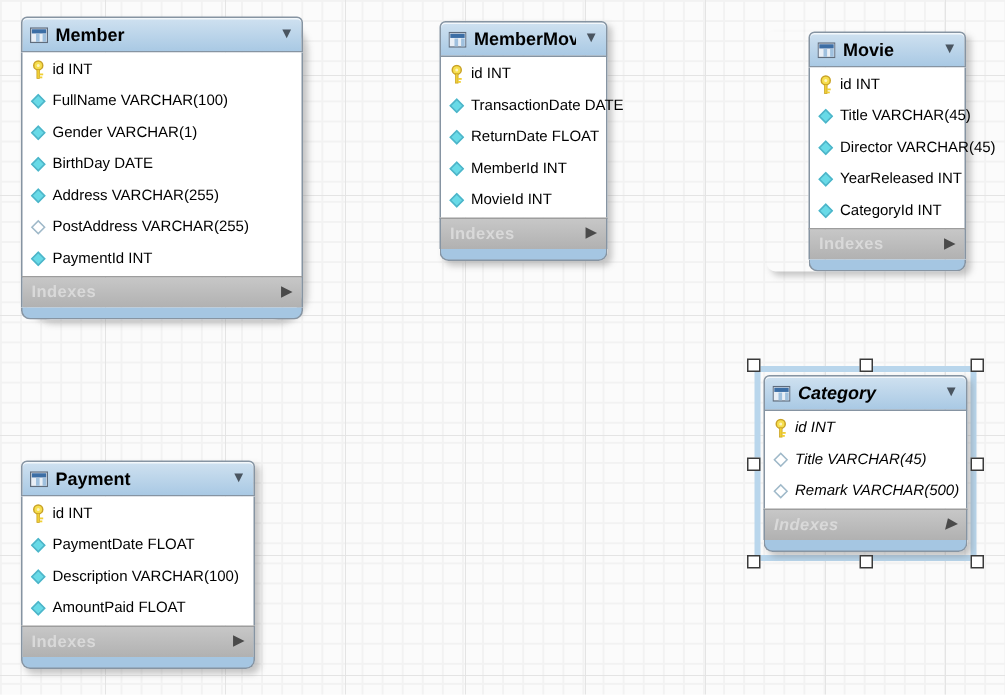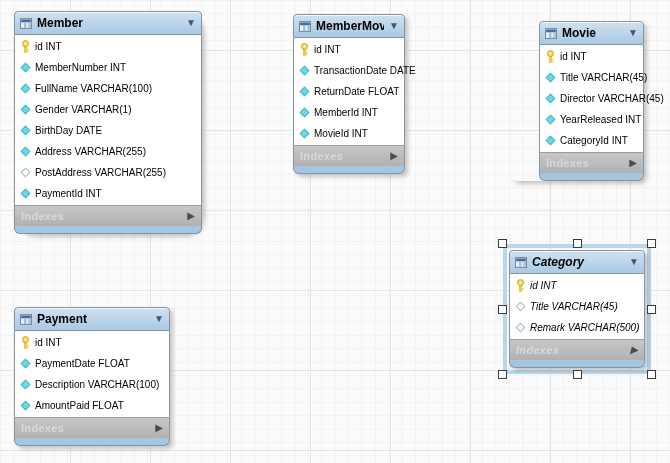--- a/index.html
+++ b/index.html
@@ -84,26 +84,20 @@
               <rect x="5.4" y="9" width="2.4" height="1.2" fill="#f0cf35"></rect>
               <rect x="5.4" y="11" width="1.8" height="1.2" fill="#f0cf35"></rect>
             </svg>
           </span>
           <span class="coltext">id INT</span>
         </div>
         <div class="trow">
           <span class="icon">
             <span class="diamond"></span>
           </span>
-          <span class="coltext">MemberNumber INT</span>
-        </div>
-        <div class="trow">
-          <span class="icon">
-            <span class="diamond"></span>
-          </span>
           <span class="coltext">FullName VARCHAR(100)</span>
         </div>
         <div class="trow">
           <span class="icon">
             <span class="diamond"></span>
           </span>
           <span class="coltext">Gender VARCHAR(1)</span>
         </div>
         <div class="trow">
           <span class="icon">

